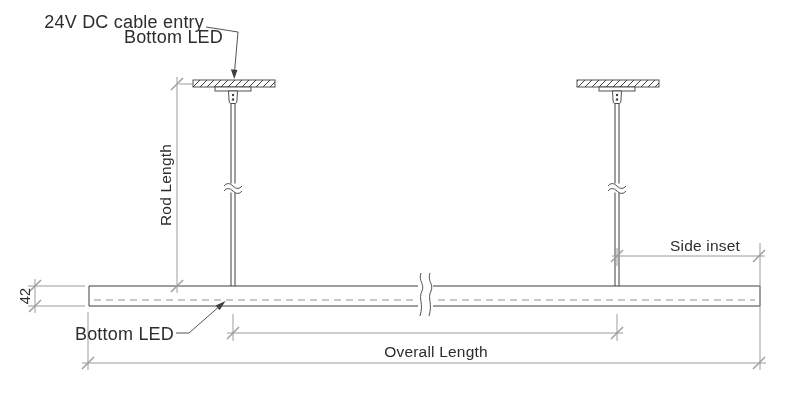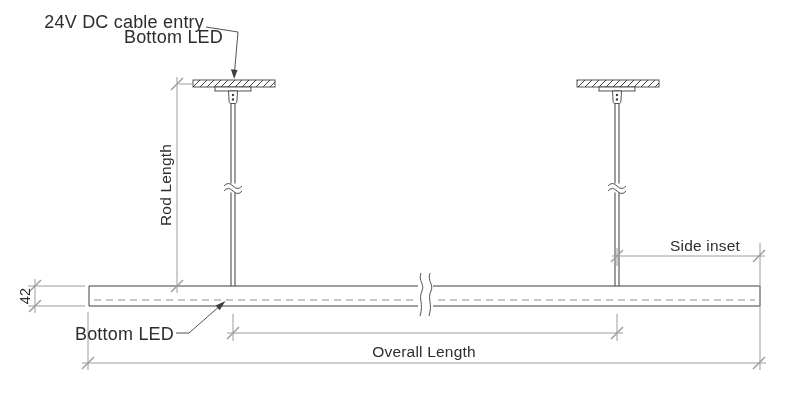--- a/index.html
+++ b/index.html
@@ -151,14 +151,14 @@
 
   <div class="lbl md rot" style="left:165px;top:185px;">Rod Length</div>
 
   <div class="lbl md rot" style="left:25px;top:296px;font-size:14.5px;">42</div>
 
   <div class="lbl md ctr" style="left:705px;top:245px;">Side inset</div>
 
   <div class="lbl sm" style="right:626px;top:327px;">Bottom LED</div>
 
 
-  <div class="lbl md ctr" style="left:424px;top:351px;">Overall Length</div>
+  <div class="lbl md ctr" style="left:436px;top:351px;">Overall Length</div>
 </div>
 
 </body></html>

